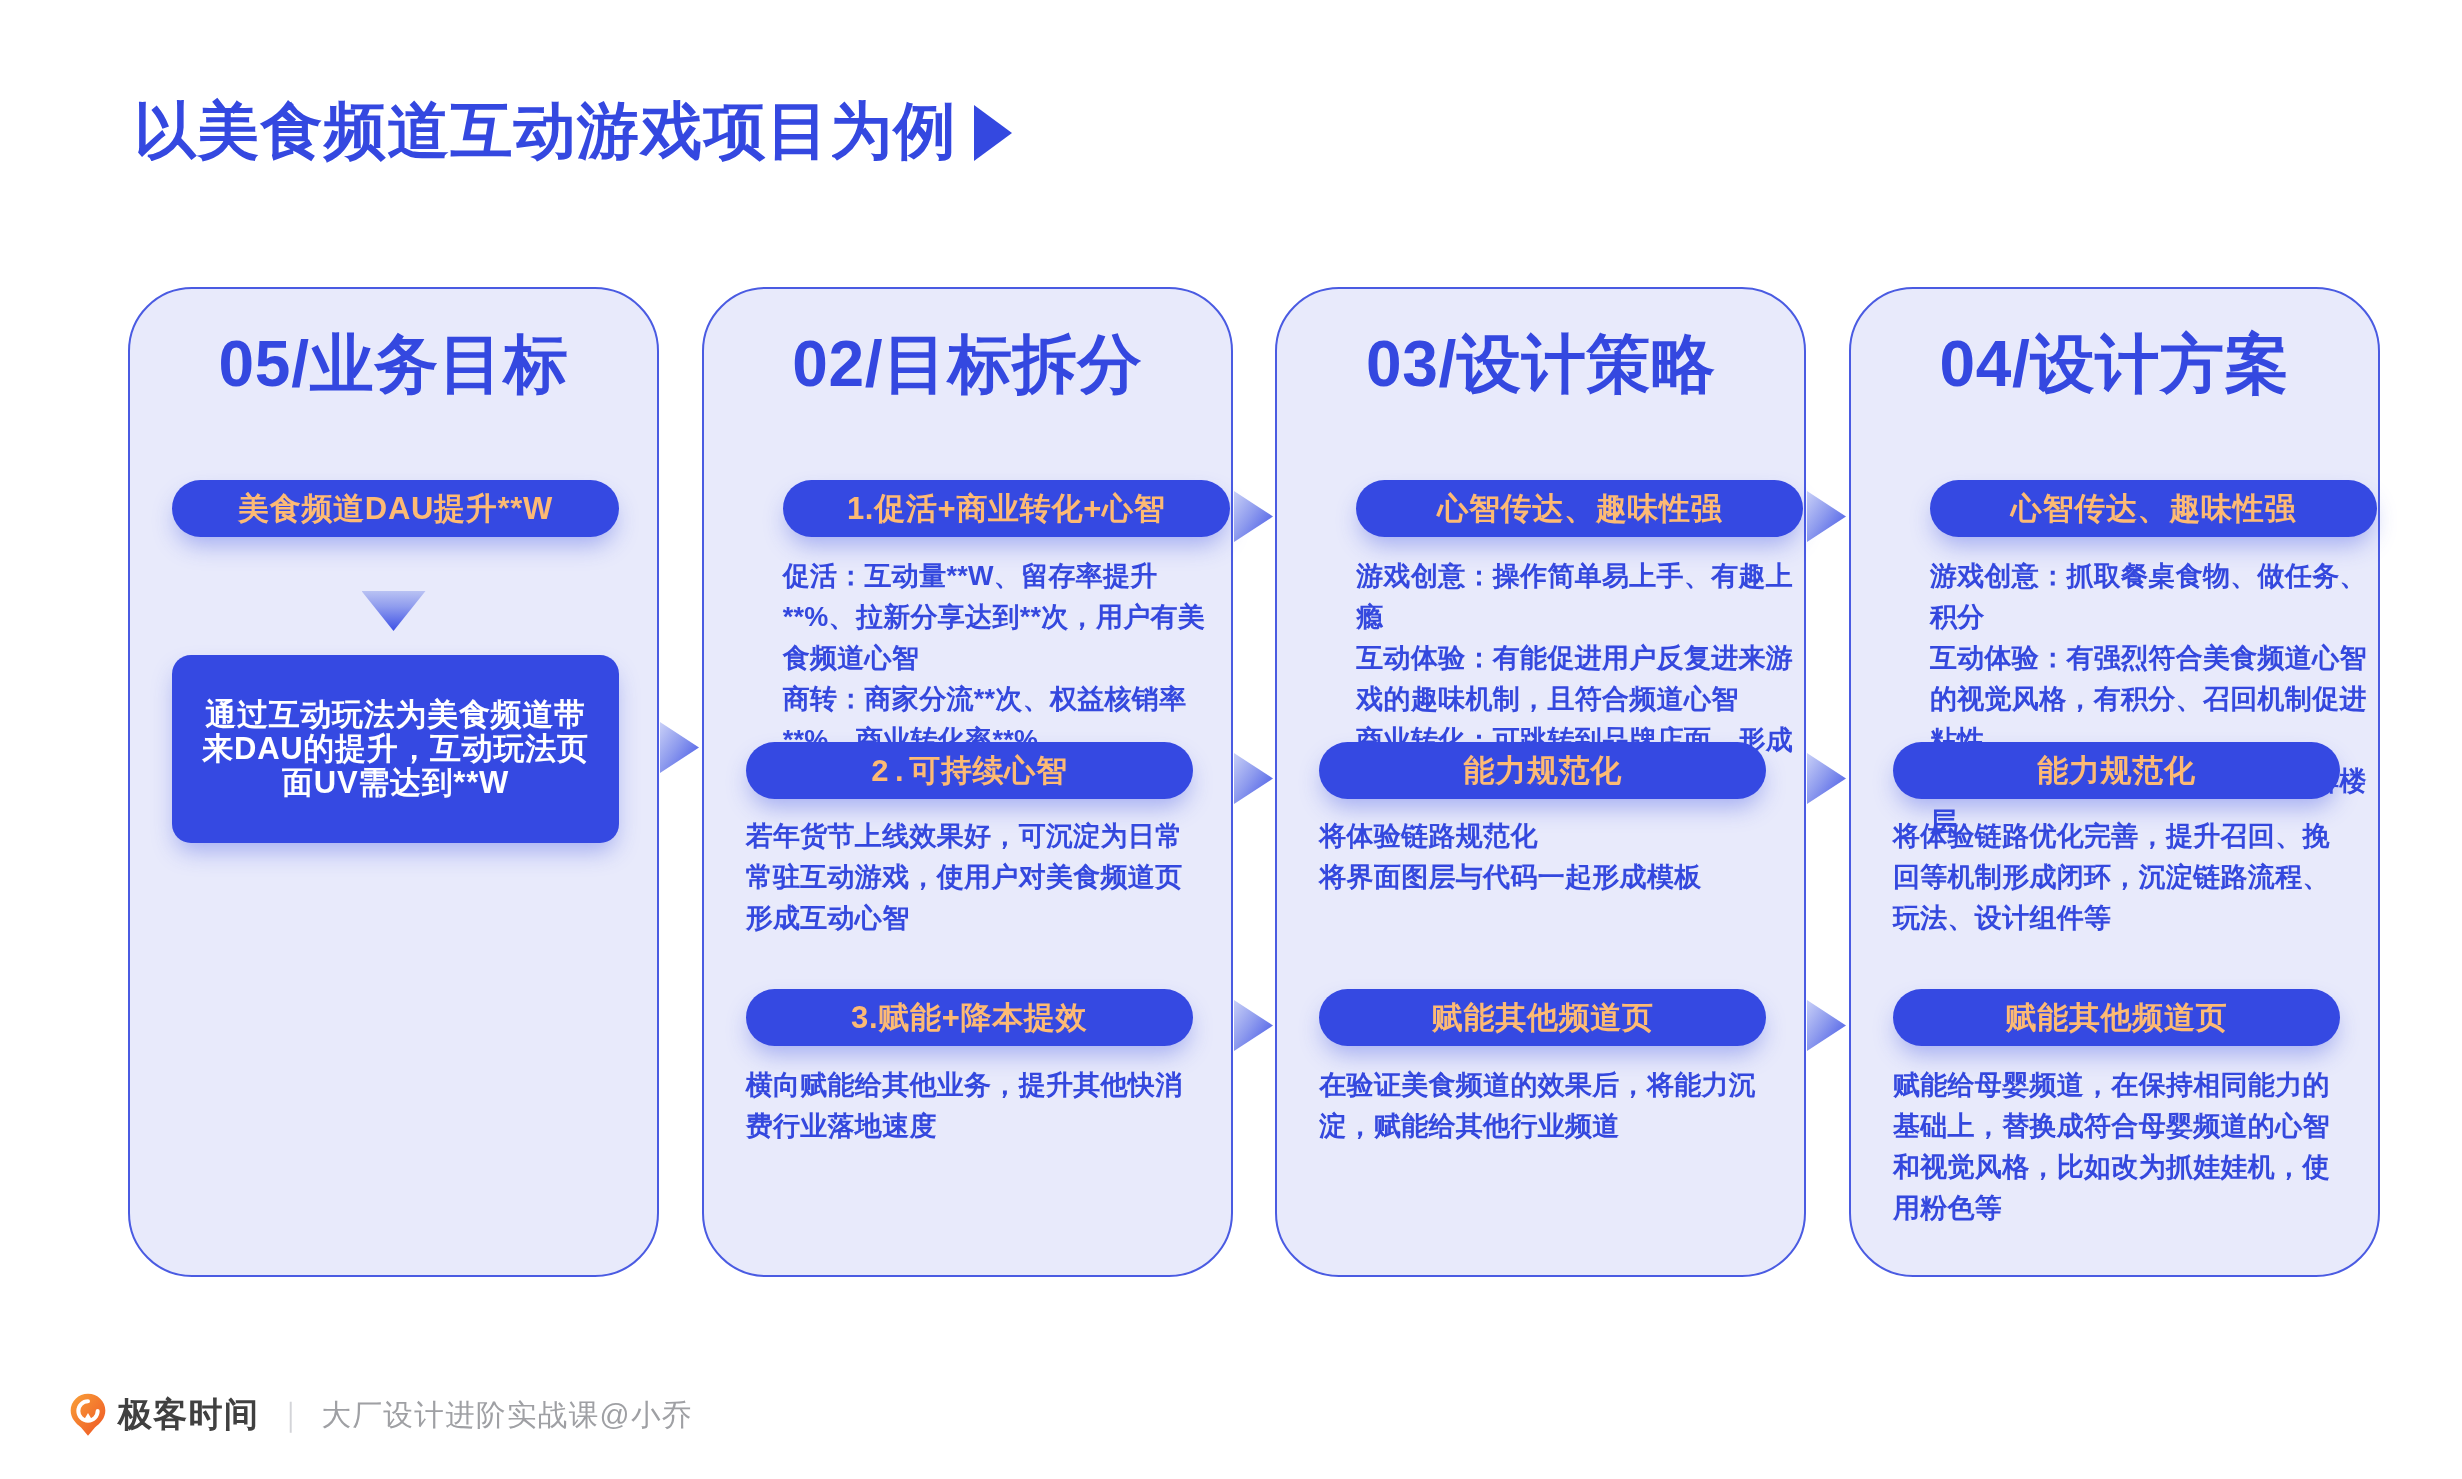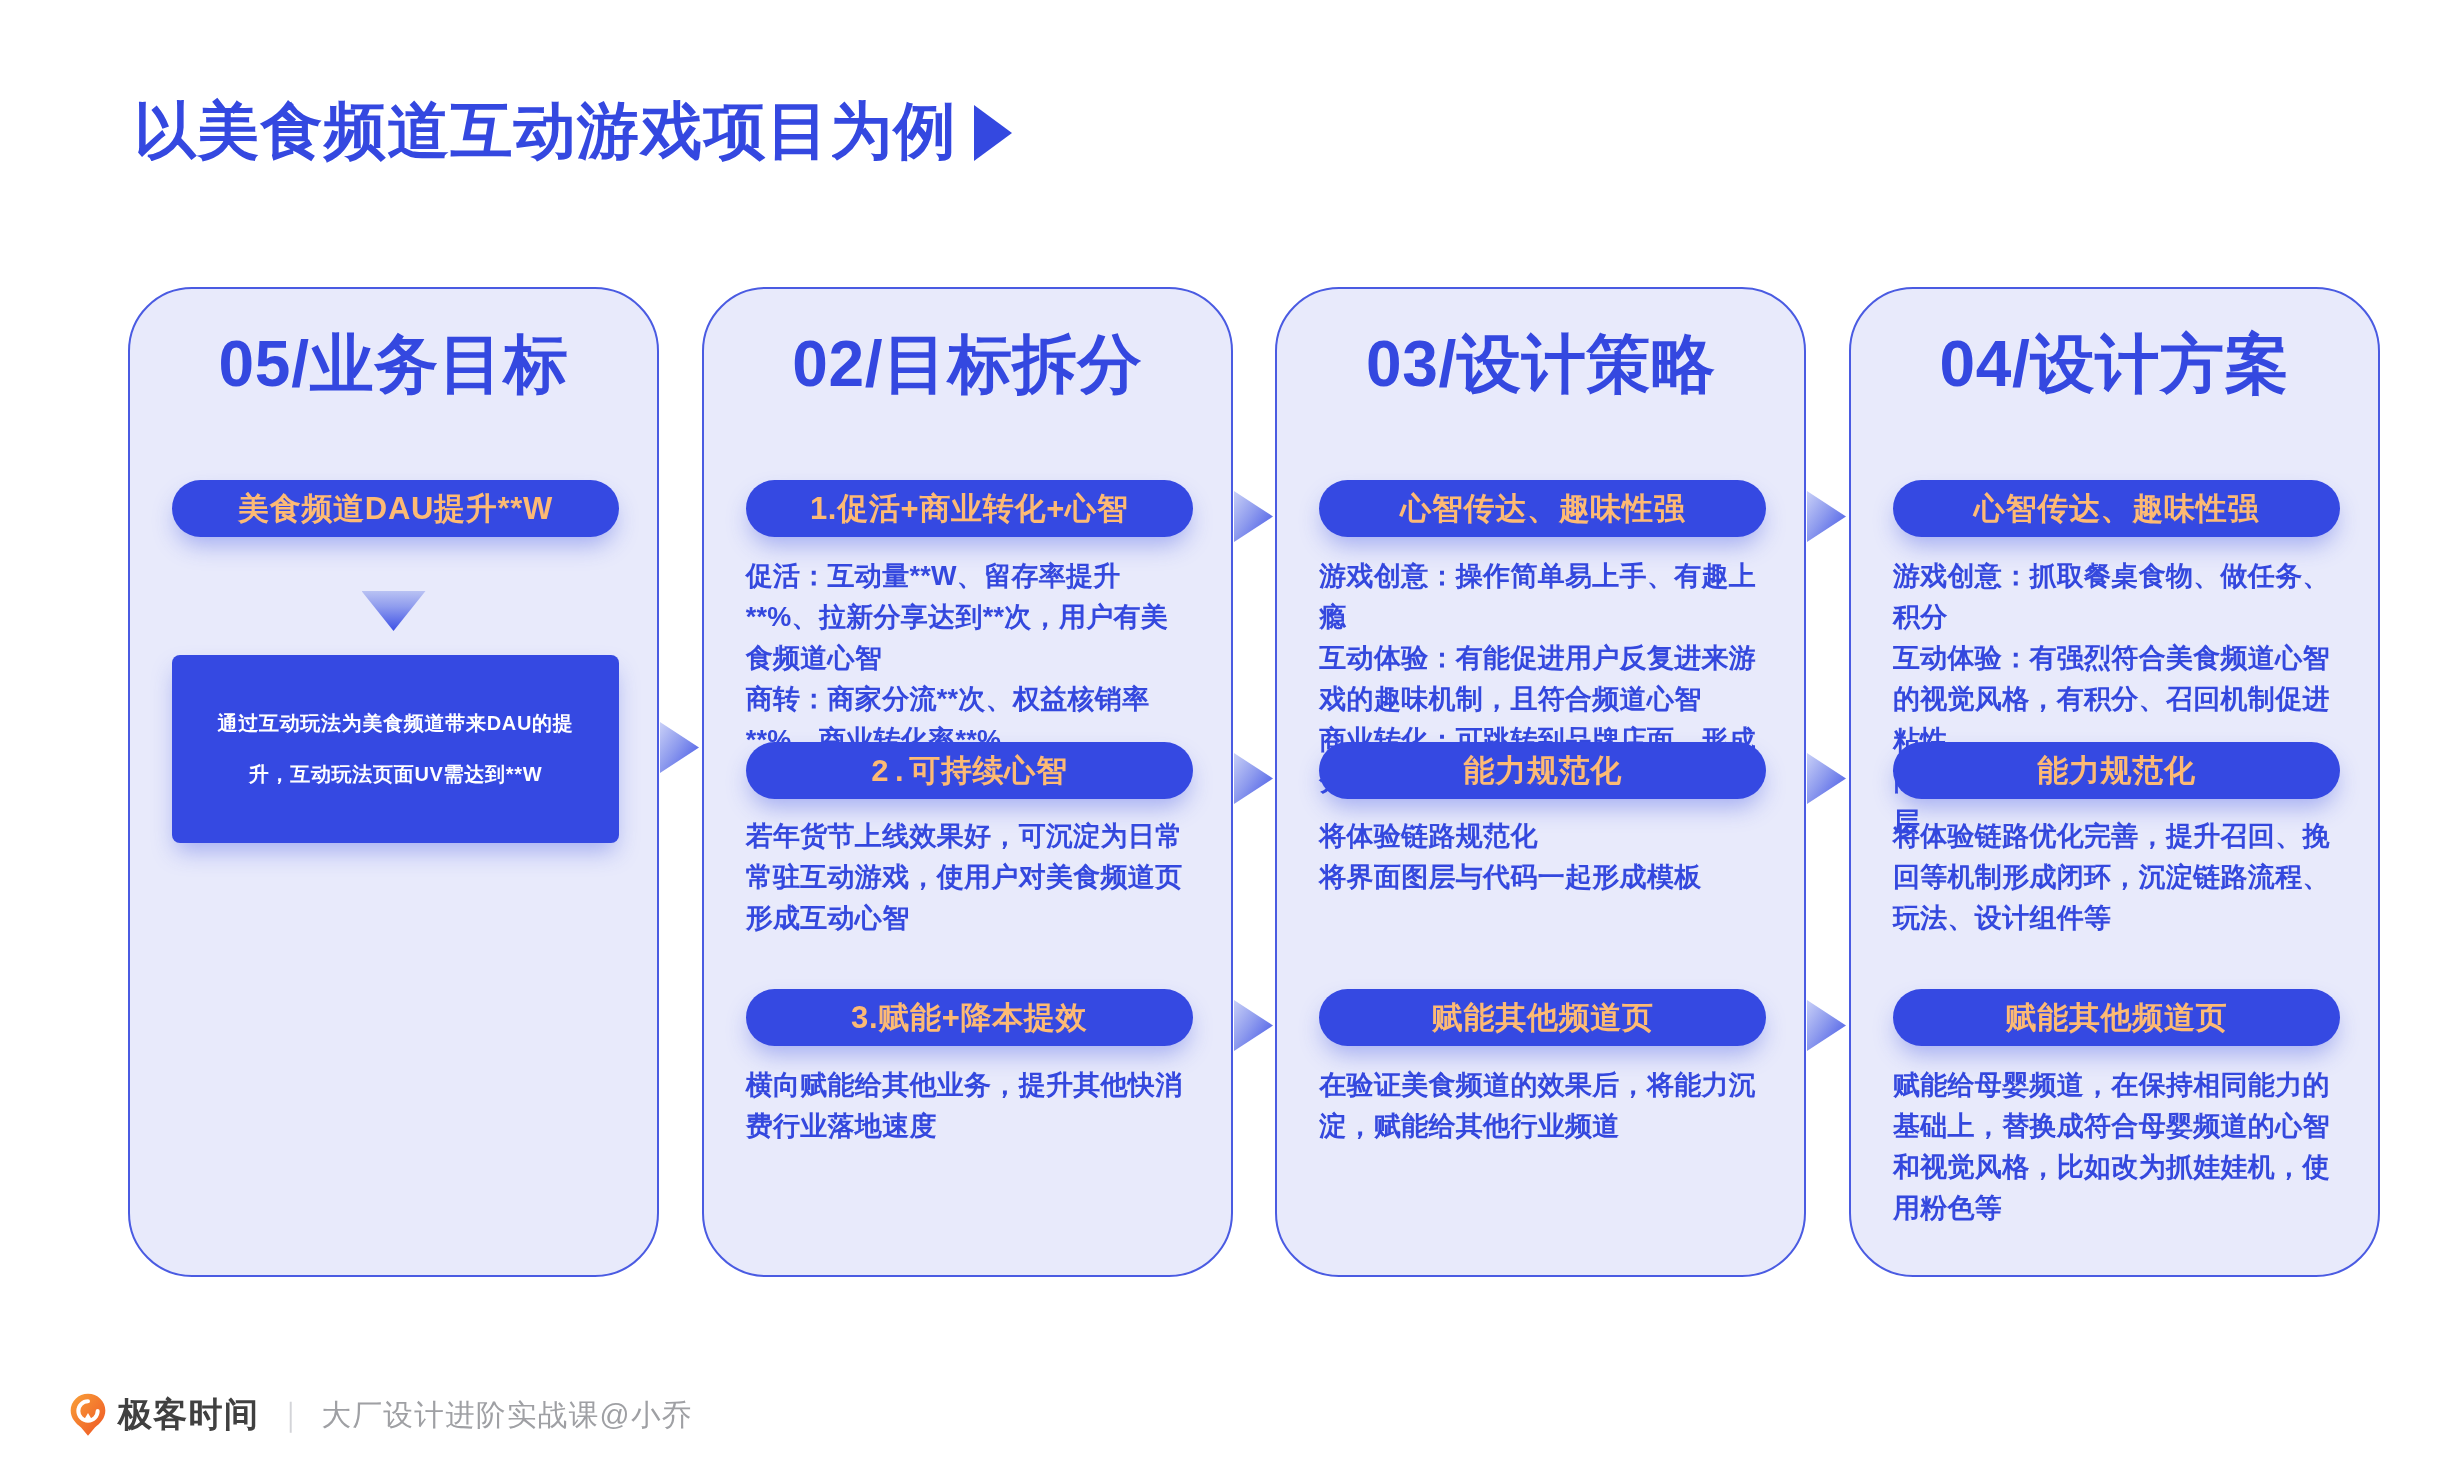--- a/index.html
+++ b/index.html
@@ -14,44 +14,44 @@
   .play-icon{width:0;height:0;border-left:38px solid #3448E0;border-top:28px solid transparent;border-bottom:28px solid transparent;margin-top:4px;}
   
   .board{position:absolute;left:128px;top:287px;width:2252px;height:990px;display:flex;justify-content:space-between;}
   .card{
     position:relative;width:531px;height:990px;box-sizing:border-box;
     background:#E8EAFB;border:2px solid #4A5BE2;border-radius:64px;
   }
   .card-header{position:absolute;top:32px;left:0;right:0;text-align:center;
     font-size:64px;font-weight:bold;color:#3448E0;letter-spacing:0.7px;}
   .sec{position:absolute;left:42px;width:447px;}
-  .sec1{top:191px;} .sec2{top:453px;font-family:Liberation Mono, monospace;} .sec3{top:700px;}
+  .sec1{top:191px;margin-left:37px;} .sec2{top:453px;font-family:Liberation Mono, monospace;} .sec3{top:700px;}
   .pill{
     height:57px;border-radius:38px;background:#3549E2;color:#fdba74;
     display:flex;align-items:center;justify-content:center;
     font-size:31px;font-weight:bold;letter-spacing:0.7px;
     box-shadow:0 12px 23px -4px rgba(53,73,226,0.38);
   }
   .sec-body{
     margin-top:19px;font-size:27px;line-height:41px;font-weight:bold;color:#3448DE;
     white-space:pre-line;text-align:left;letter-spacing:0.3px;
   }
   
   .pill-top{position:absolute;top:191px;left:42px;width:447px;}
   .arrow-down-icon{
     position:absolute;top:302px;left:50%;transform:translateX(-50%);
     width:64px;height:40px;
     background:linear-gradient(180deg,#B9C2F3 0%,#8E9BEE 40%,#3D50E6 100%);
     clip-path:polygon(0 0,100% 0,50% 100%);
   }
   .pill-large{
     position:absolute;top:366px;left:42px;width:447px;box-sizing:border-box;
-    min-height:188px;border-radius:8px;background:#3549E2;color:#ffffff;
+    min-height:188px;border-radius:19px;background:#3549E2;color:#ffffff;
     display:flex;align-items:center;justify-content:center;text-align:center;
-    font-size:20px;font-weight:bold;line-height:51px;padding:13.4px 28px;letter-spacing:0.7px;
+    font-size:31px;font-weight:bold;line-height:34px;padding:13.4px 28px;letter-spacing:0.7px;
     box-shadow:0 12px 23px -4px rgba(53,73,226,0.38);
   }
   
   .arrow-right-icon{
     position:absolute;width:39px;height:51px;
     background:linear-gradient(125deg,#C9D0F7 0%,#8E9BEE 45%,#3D50E6 100%);
     clip-path:polygon(0 0,100% 50%,0 100%);
   }
   .a-g1{left:532px;top:435px;}
   .a-g2{left:1106px;}

